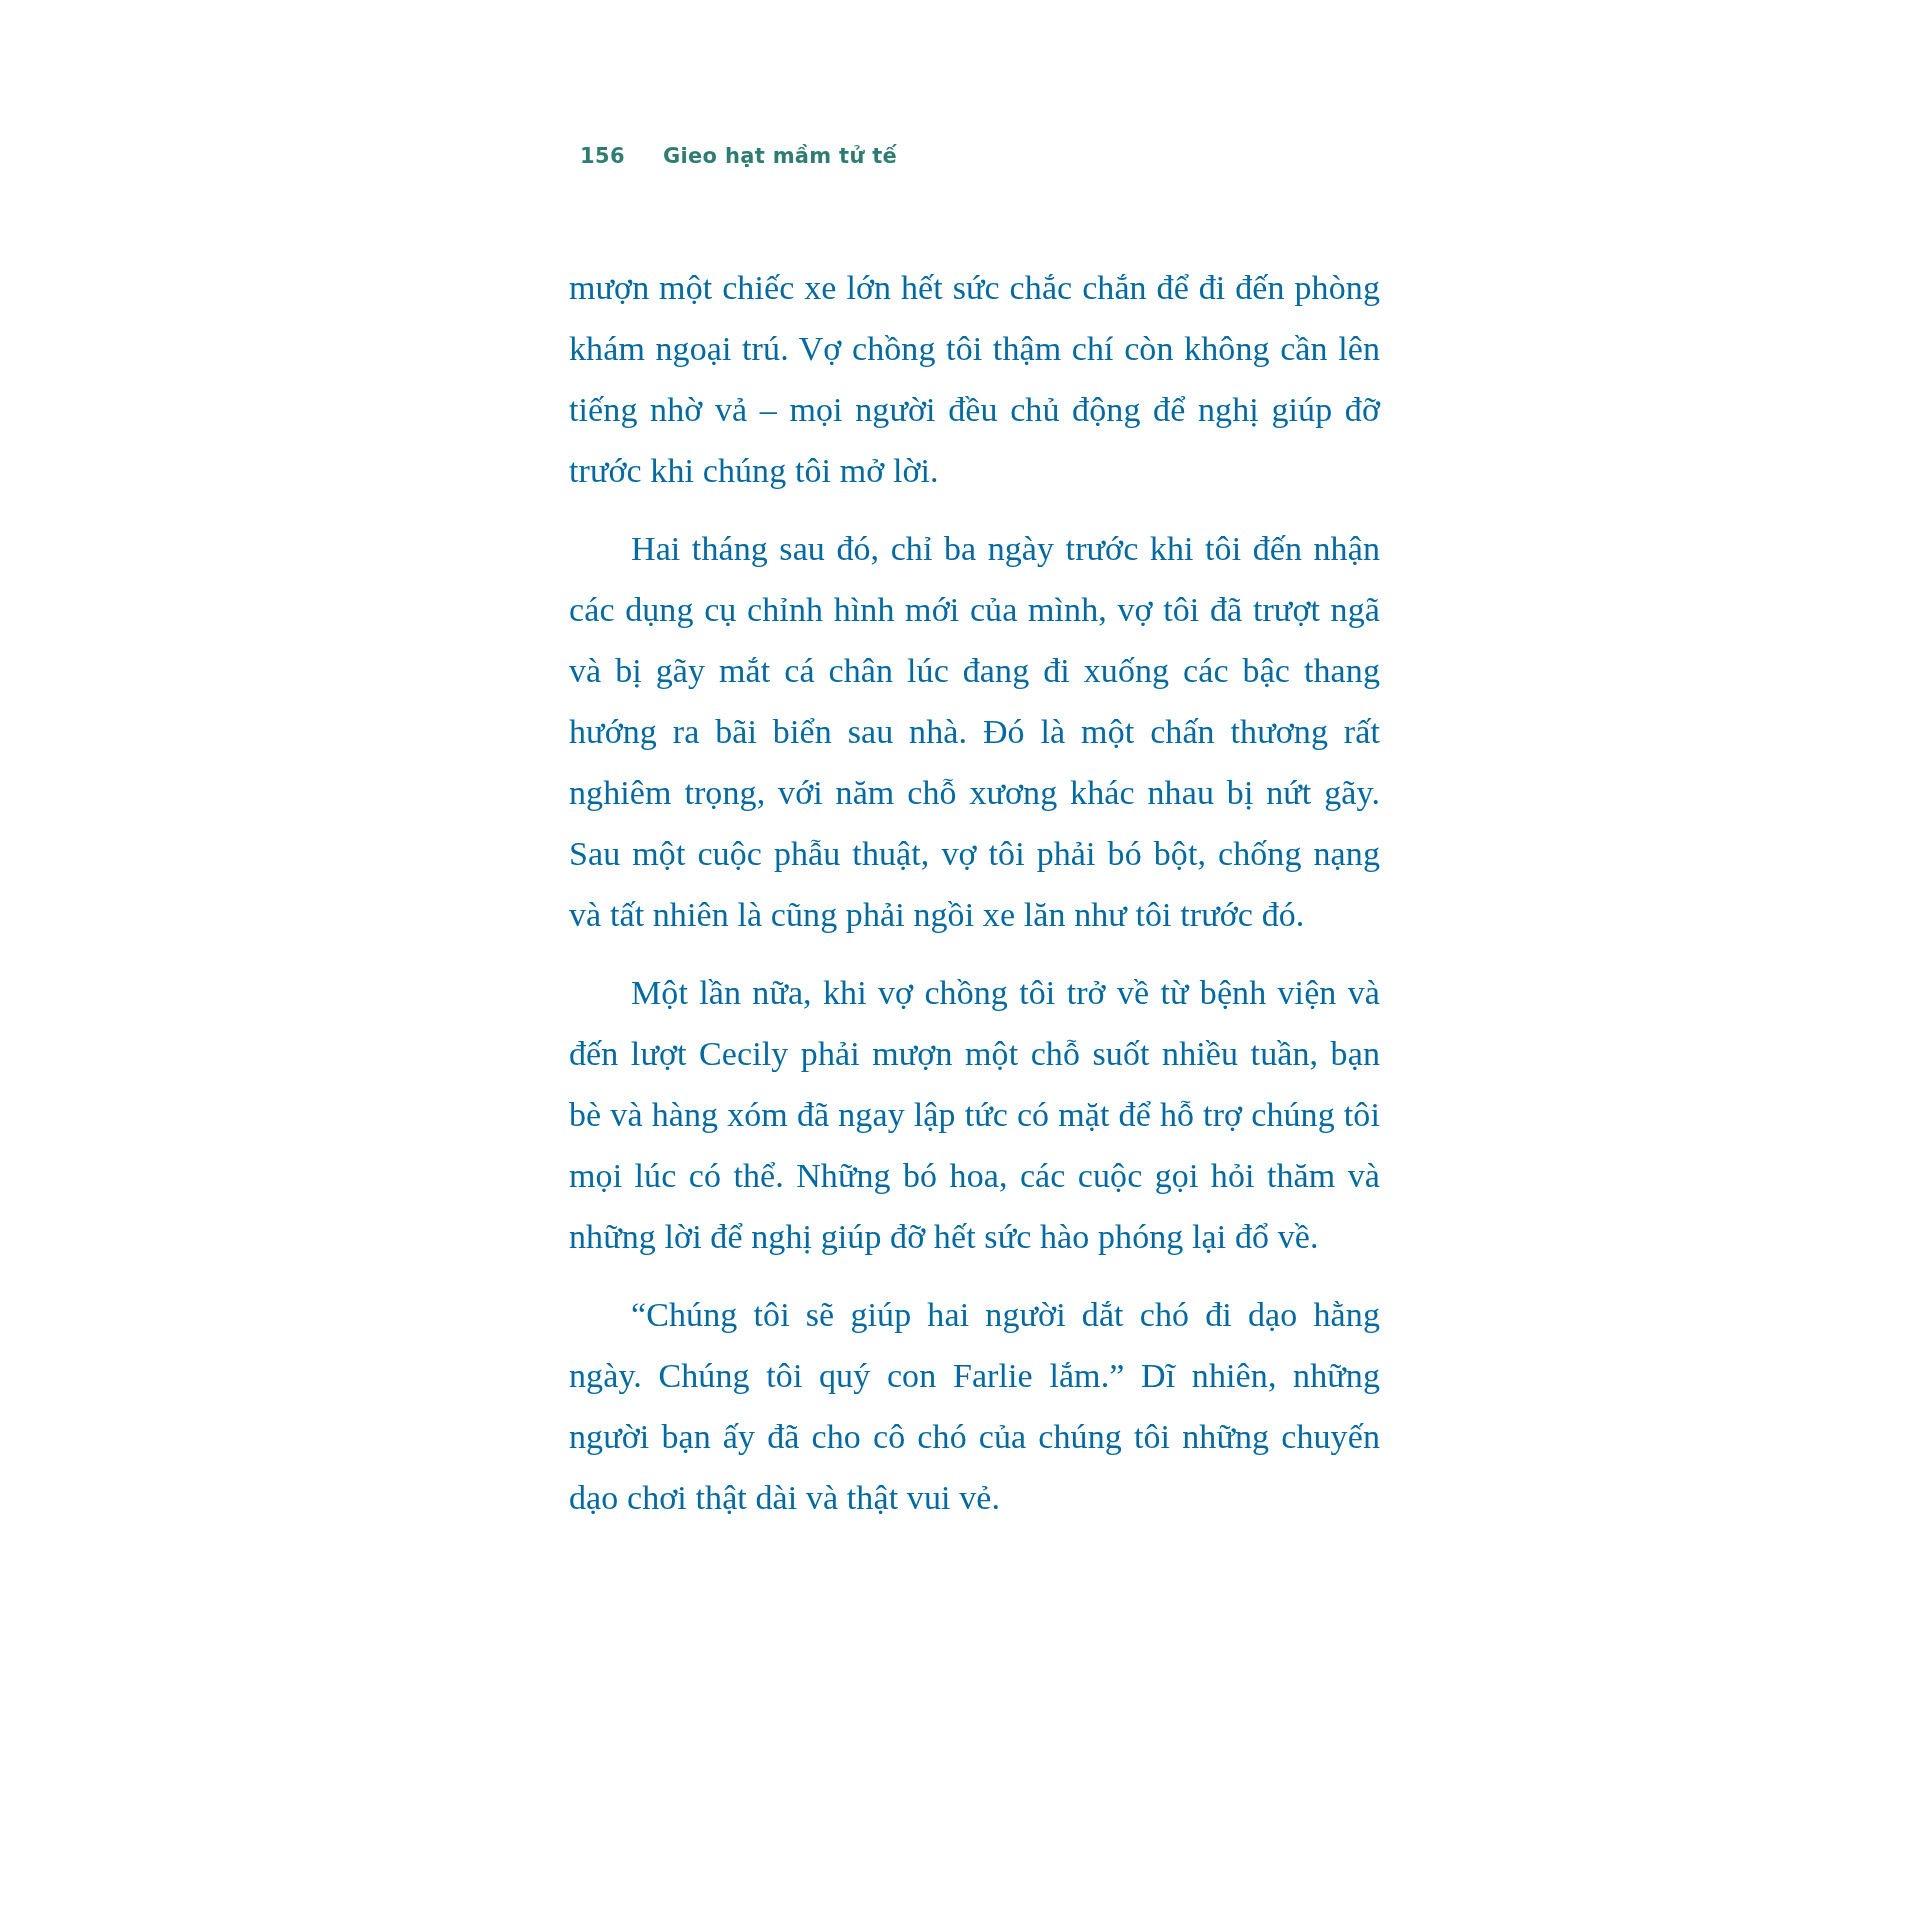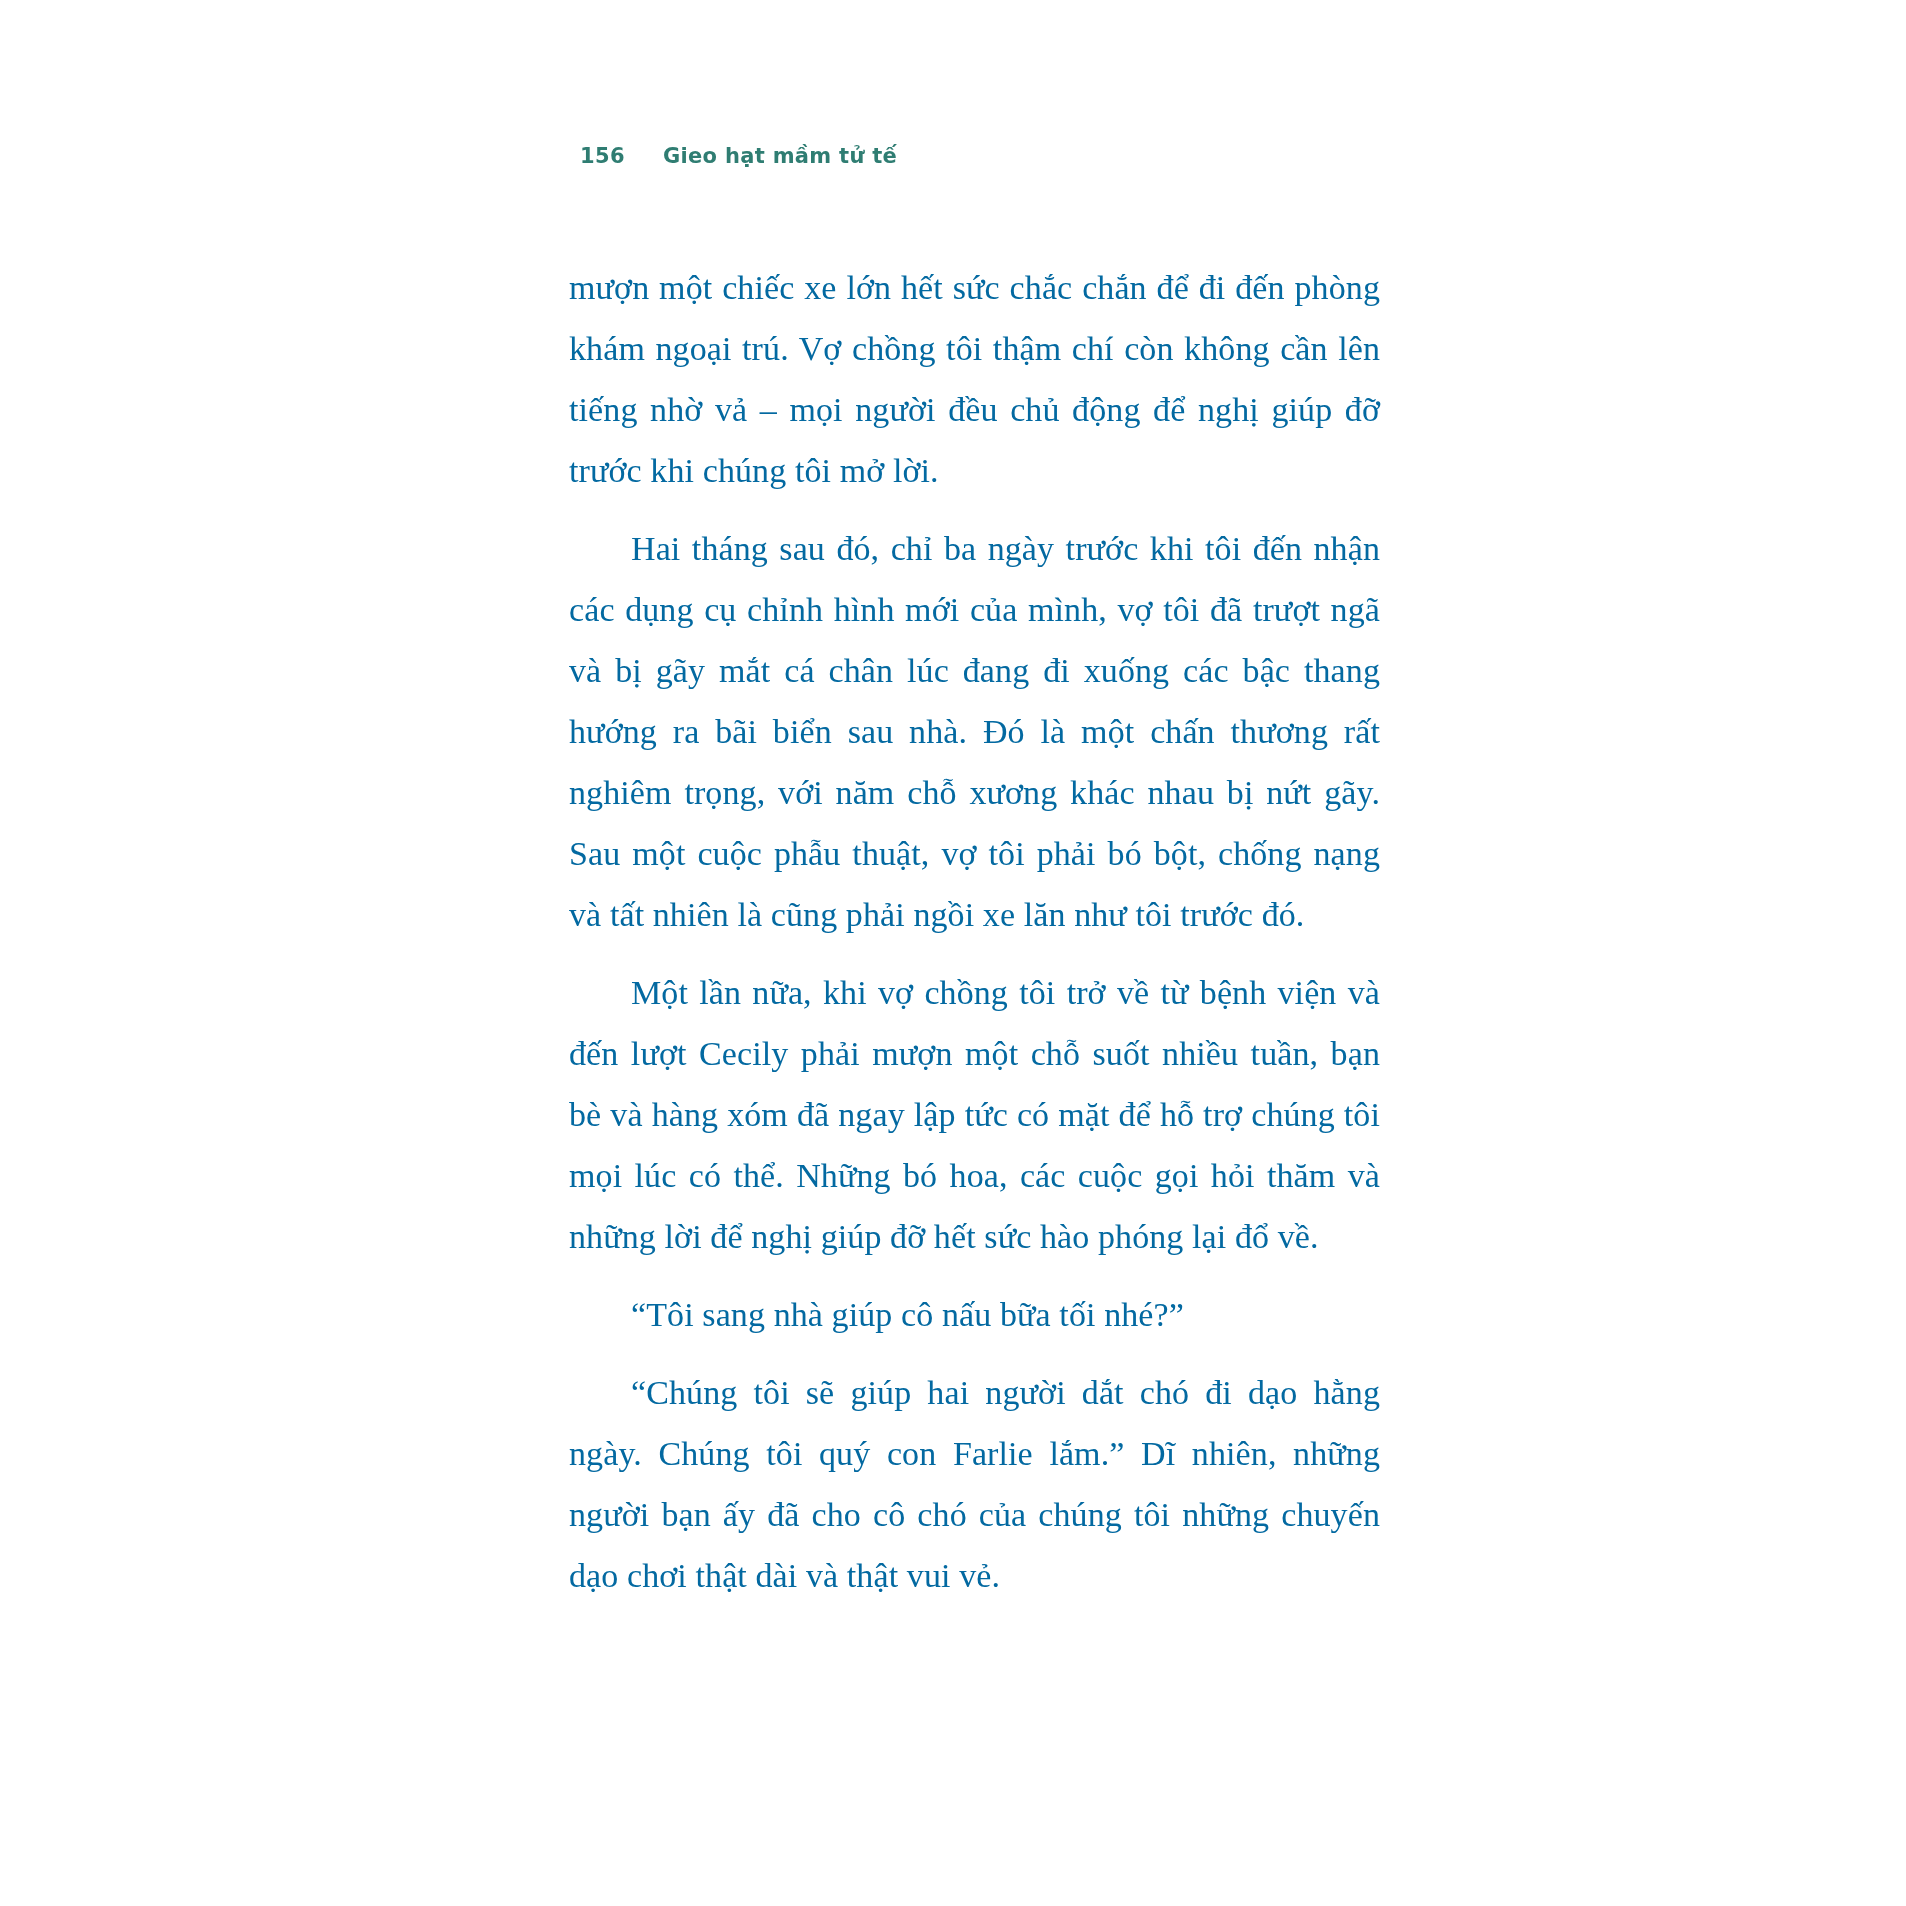--- a/index.html
+++ b/index.html
@@ -84,17 +84,16 @@
 
   <div class="running-head">
     <span class="folio">156</span>
     <span class="book-title">Gieo hạt mầm tử tế</span>
   </div>
 
   <div class="textblock">
     <p>mượn một chiếc xe lớn hết sức chắc chắn để đi đến phòng khám ngoại trú. Vợ chồng tôi thậm chí còn không cần lên tiếng nhờ vả – mọi người đều chủ động để nghị giúp đỡ trước khi chúng tôi mở lời.</p>
     <p class="indent">Hai tháng sau đó, chỉ ba ngày trước khi tôi đến nhận các dụng cụ chỉnh hình mới của mình, vợ tôi đã trượt ngã và bị gãy mắt cá chân lúc đang đi xuống các bậc thang hướng ra bãi biển sau nhà. Đó là một chấn thương rất nghiêm trọng, với năm chỗ xương khác nhau bị nứt gãy. Sau một cuộc phẫu thuật, vợ tôi phải bó bột, chống nạng và tất nhiên là cũng phải ngồi xe lăn như tôi trước đó.</p>
     <p class="indent">Một lần nữa, khi vợ chồng tôi trở về từ bệnh viện và đến lượt Cecily phải mượn một chỗ suốt nhiều tuần, bạn bè và hàng xóm đã ngay lập tức có mặt để hỗ trợ chúng tôi mọi lúc có thể. Những bó hoa, các cuộc gọi hỏi thăm và những lời để nghị giúp đỡ hết sức hào phóng lại đổ về.</p>
-    <p class="indent">“Tôi sang nhà giúp cô nấu bữa tối nhé?”</p>
     <p class="indent">“Chúng tôi sẽ giúp hai người dắt chó đi dạo hằng ngày. Chúng tôi quý con Farlie lắm.” Dĩ nhiên, những người bạn ấy đã cho cô chó của chúng tôi những chuyến dạo chơi thật dài và thật vui vẻ.</p>
   </div>
 
 </div>
 
 </body></html>

